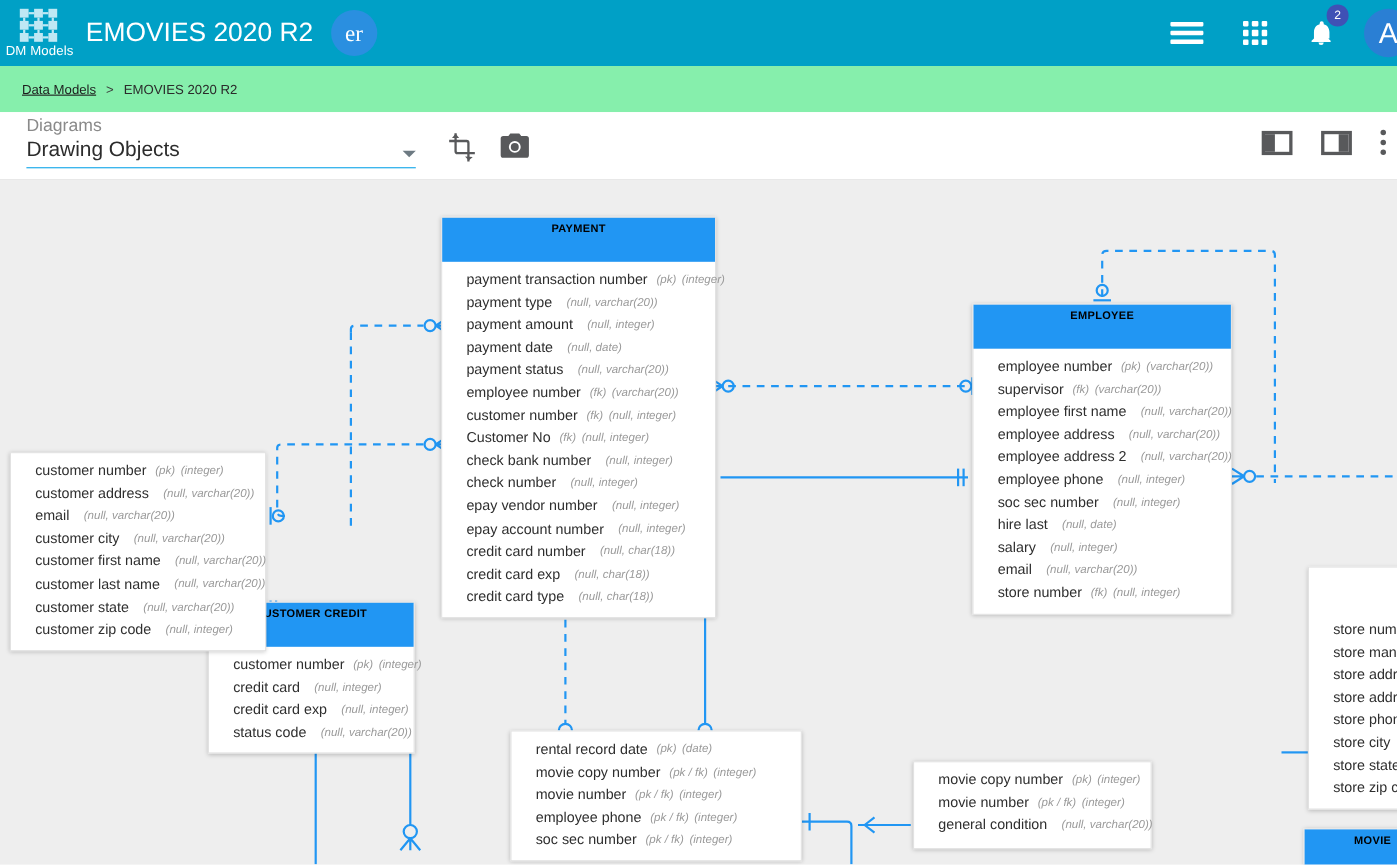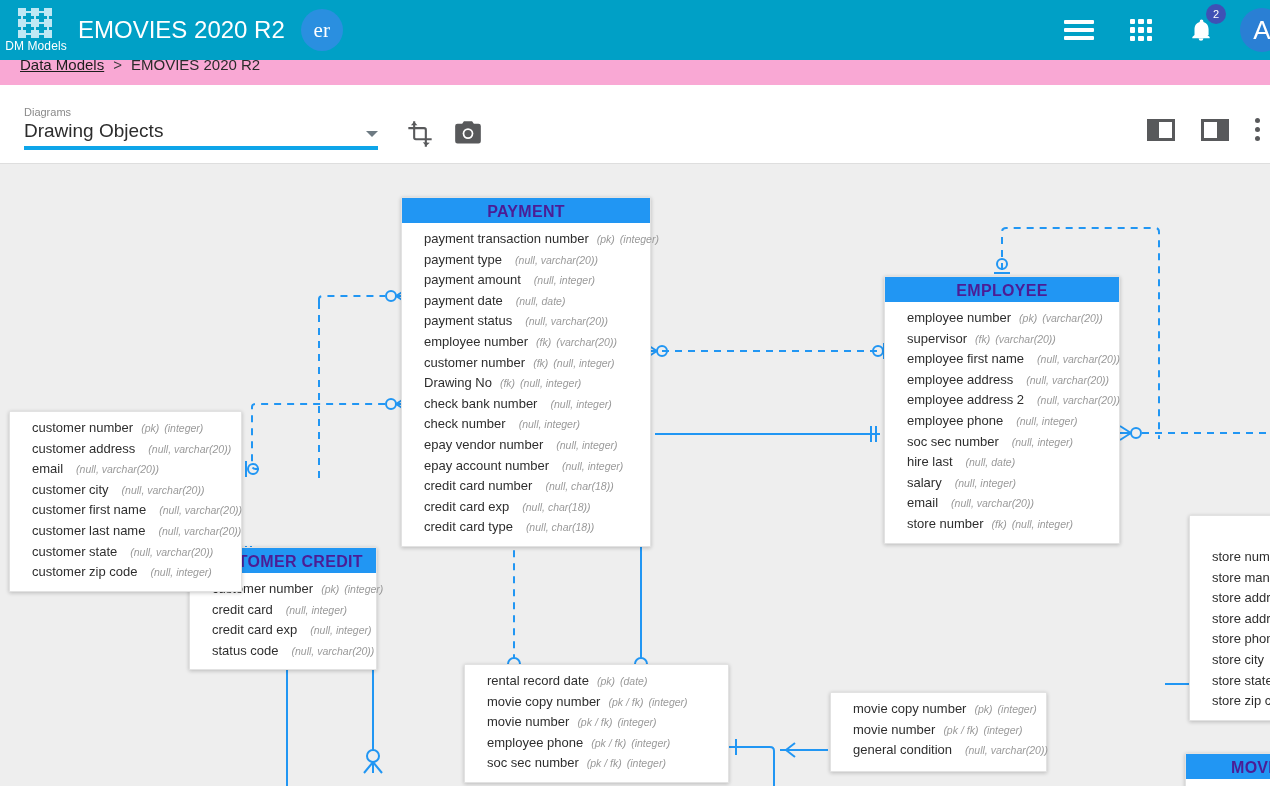--- a/index.html
+++ b/index.html
@@ -72,47 +72,47 @@
   }
   .avatar {
     width: 44px; height: 44px; border-radius: 50%;
     background: #2a7fd4; color: #fff;
     font-size: 26px; display: flex; align-items: center; justify-content: center;
     margin-right: -14px; flex: 0 0 auto;
   }
 
   
   .breadcrumb {
-    position: absolute; left: 0; top: 43px;
+    position: absolute; left: 0; top: 60px;
     width: 1270px; height: 42px;
-    background: #f9a8d4;
+    background: #86efac;
     display: flex; align-items: center;
     padding-left: 20px; gap: 9px;
-    font-size: 15px; color: #2b2b2b;
+    font-size: 12px; color: #2b2b2b;
     z-index: 30;
   }
   .crumb-link { text-decoration: underline; cursor: pointer; color: #1d1d1d; }
   .crumb-sep { color: #3b3b3b; }
 
   
   .toolbar {
     position: absolute; left: 0; top: 102px;
     width: 1270px; height: 62px;
     background: #ffffff;
     border-bottom: 1px solid #dedede;
     z-index: 30;
   }
   .select-field {
     position: absolute; left: 24px; top: 4px;
     width: 354px;
   }
-  .field-label { font-size: 11px; color: #8a8a8a; margin-bottom: 2px; }
+  .field-label { font-size: 16px; color: #8a8a8a; margin-bottom: 2px; }
   .field-row {
     display: flex; align-items: flex-end; justify-content: space-between;
-    border-bottom: 4px solid #0ea5e9; padding-bottom: 4px; gap: 44px;
+    border-bottom: 1px solid #0ea5e9; padding-bottom: 4px; gap: 44px;
   }
   .field-value { font-size: 19px; color: #2c2c2c; }
   .caret {
     width: 0; height: 0; border-left: 6px solid transparent;
     border-right: 6px solid transparent; border-top: 6px solid #6d7a82;
     margin-bottom: 5px; cursor: pointer;
   }
   .tool-btn { position: absolute; cursor: pointer; }
   .crop-btn { left: 406px; top: 18px; }
   .cam-btn  { left: 454px; top: 18px; }
@@ -134,24 +134,24 @@
 
   
   .entity {
     position: absolute;
     background: #ffffff;
     border: 1px solid #e2e2e2;
     box-shadow: 0 1px 4px rgba(0,0,0,.22);
     z-index: 10;
   }
   .entity-head {
-    background: #2196f3; color: #4c1d95;
-    font-size: 16px; font-weight: bold;
+    background: #2196f3; color: #000000;
+    font-size: 10px; font-weight: bold;
     text-align: center; letter-spacing: .3px;
-    padding: 5px 0 2px;
+    padding: 5px 0 24px;
   }
   .entity-body { padding: 6px 0 8px 0; }
   .attr {
     display: flex; align-items: flex-start;
     padding: 1px 10px 1px 22px;
     white-space: nowrap; line-height: 18.6px;
   }
   .attr-name { font-size: 13px; color: #2e2e2e; }
   .attr-meta { font-size: 10.5px; color: #9a9a9a; font-style: italic; margin-left: 8px; }
   .attr-meta + .attr-meta { margin-left: 5px; }
@@ -404,21 +404,21 @@
           <span class="attr-name">employee number</span>
           <span class="attr-meta">(fk)</span>
           <span class="attr-meta">(varchar(20))</span>
         </div>
       <div class="attr">
           <span class="attr-name">customer number</span>
           <span class="attr-meta">(fk)</span>
           <span class="attr-meta">(null, integer)</span>
         </div>
       <div class="attr">
-          <span class="attr-name">Drawing No</span>
+          <span class="attr-name">Customer No</span>
           <span class="attr-meta">(fk)</span>
           <span class="attr-meta">(null, integer)</span>
         </div>
       <div class="attr">
           <span class="attr-name">check bank number</span>
           <span class="attr-meta"></span>
           <span class="attr-meta">(null, integer)</span>
         </div>
       <div class="attr">
           <span class="attr-name">check number</span>

